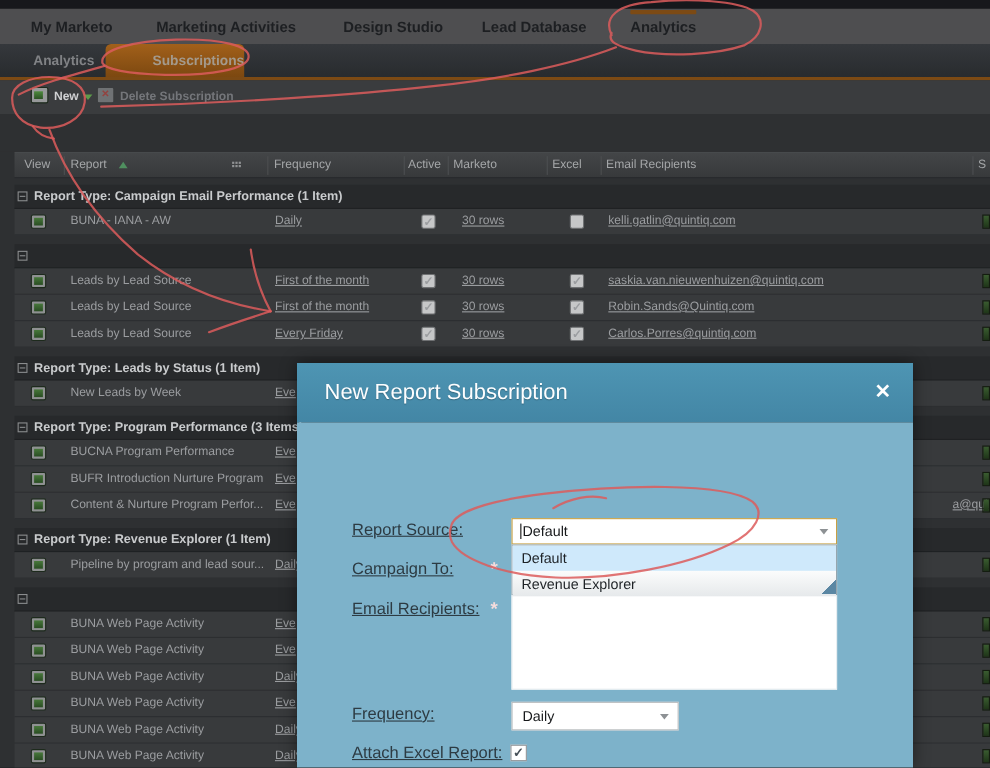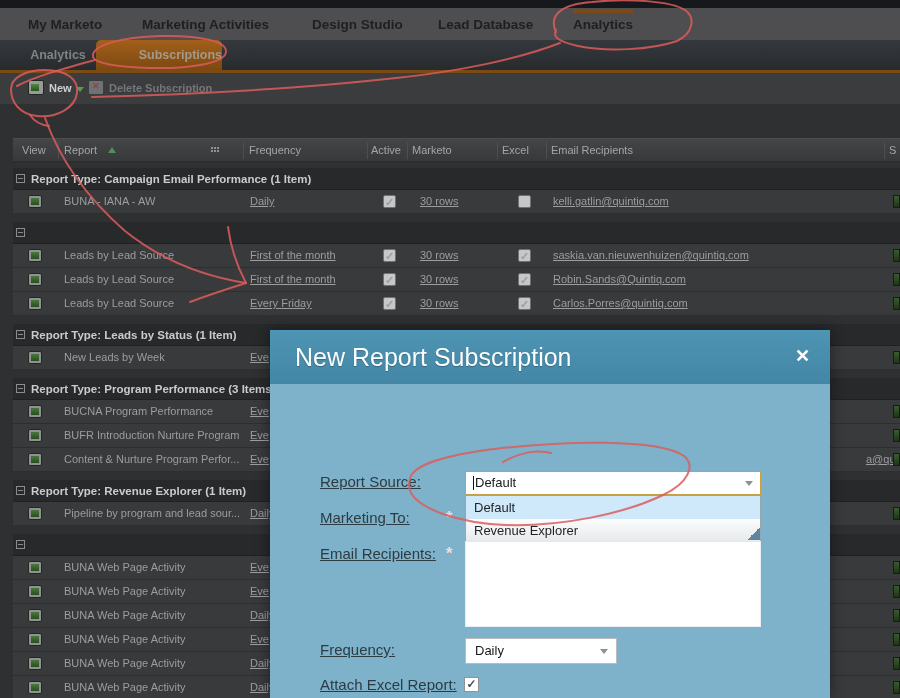--- a/index.html
+++ b/index.html
@@ -48,21 +48,21 @@
   .flink{left:237px;}
   .slink{left:407px;}
   .elink{left:540px;}
   .frag{left:842px;padding-left:11px;}
   .cb{top:4px;width:13px;height:13px;background:#c6c7c8;border:1px solid #6f7173;border-radius:2px;box-sizing:border-box;
       font-size:10px;line-height:11px;text-align:center;color:#2f3134;font-weight:bold;cursor:pointer;}
   .sliver{left:880px;top:5px;width:7px;height:13px;background:linear-gradient(#3a5c30,#1e3518);border:1px solid #141d10;box-sizing:border-box;}
   
   .modal{position:absolute;left:270px;top:330px;width:560px;height:368px;z-index:40;box-shadow:0 0 14px rgba(0,0,0,.45);}
   .m-title{position:absolute;left:0;top:0;width:560px;height:54px;background:linear-gradient(var(--modal_header),#4386a5);}
-  .m-title .t{position:absolute;left:25px;top:0;line-height:54px;font-size:25px;color:#fdfeff;text-shadow:0 1px 1px rgba(0,0,0,.25);}
+  .m-title .t{position:absolute;left:25px;top:0;line-height:54px;font-size:20px;color:#fdfeff;text-shadow:0 1px 1px rgba(0,0,0,.25);}
   .m-close{position:absolute;right:20px;top:16px;font-size:18px;font-weight:bold;color:#ffffff;cursor:pointer;line-height:20px;}
   .m-body{position:absolute;left:0;top:54px;width:560px;height:314px;background:var(--modal_body);}
   .m-label{position:absolute;left:50px;height:24px;line-height:24px;font-size:15px;color:#2d3b43;white-space:nowrap;text-decoration:underline;}
   .ast{position:absolute;left:176px;font-size:17px;font-weight:bold;color:#f6dcdc;}
   .combo{position:absolute;left:195px;top:87px;width:296px;height:24px;background:#fff;border:1px solid var(--combo_border);box-sizing:border-box;cursor:text;}
   .combo .val{position:absolute;left:9px;top:0;line-height:22px;font-size:13px;color:#16181a;}
   .ibeam{position:absolute;left:7px;top:4px;width:1px;height:14px;background:#111;}
   .combo .arr{position:absolute;right:7px;top:9px;width:0;height:0;border-left:4px solid transparent;border-right:4px solid transparent;border-top:5px solid #8d9194;}
   .ddlist{position:absolute;left:195px;top:111px;width:296px;height:46px;border:1px solid #96a6ae;box-sizing:border-box;background:#fff;z-index:5;}
   .opt{position:relative;height:23px;line-height:23px;font-size:13px;color:#1e2226;padding-left:8px;cursor:pointer;box-sizing:border-box;}
@@ -268,21 +268,21 @@
       </div>
   </div>
 
   <div class="modal">
     <div class="m-title">
       <span class="t">New Report Subscription</span>
       <span class="m-close">✕</span>
     </div>
     <div class="m-body">
       <span class="m-label" style="top:86px">Report Source:</span>
-      <span class="m-label" style="top:122px">Marketing To:</span>
+      <span class="m-label" style="top:122px">Campaign To:</span>
       <span class="ast" style="top:124px">*</span>
       <span class="m-label" style="top:158px">Email Recipients:</span>
       <span class="ast" style="top:160px">*</span>
 
       <div class="combo">
         <span class="ibeam"></span>
         <span class="val">Default</span>
         <span class="arr"></span>
       </div>
       <div class="ddlist">

